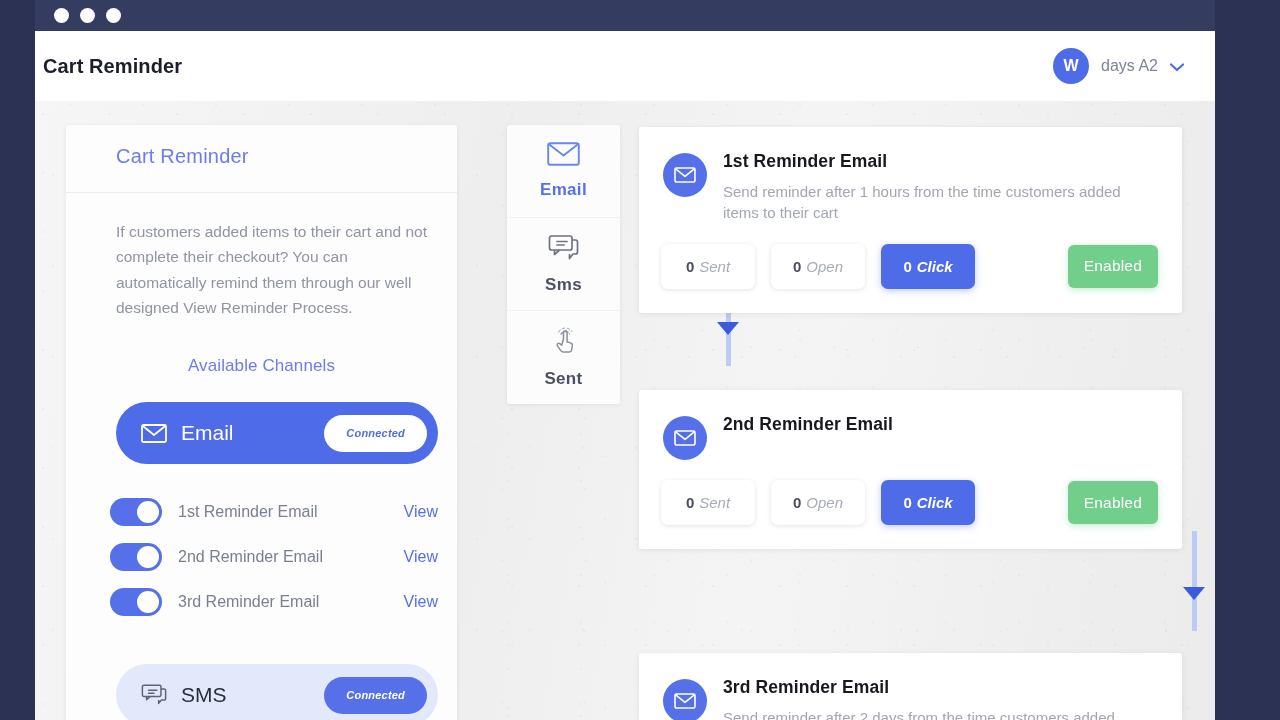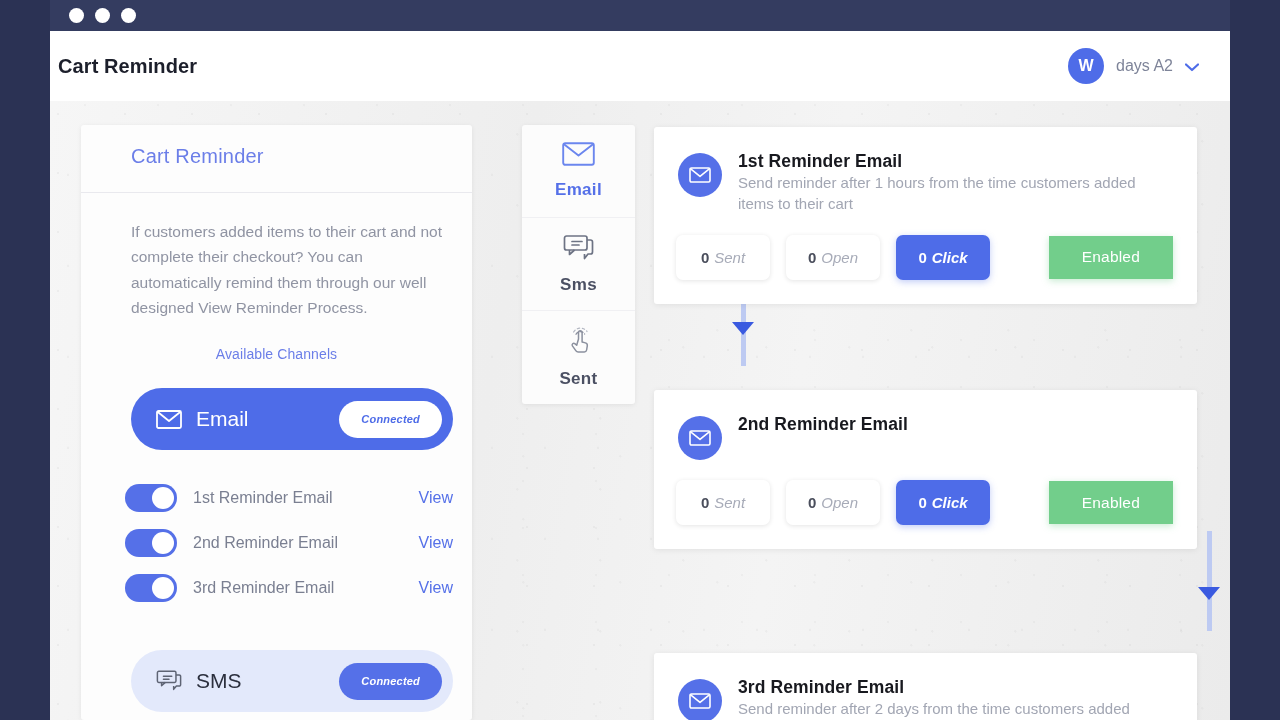--- a/index.html
+++ b/index.html
@@ -10,21 +10,21 @@
     height: 720px;
     overflow: hidden;
     font-family: "Liberation Sans", sans-serif;
   }
 
   body { background: #2b3254; }
 
   
   #browser-window {
     position: absolute;
-    left: 50px;
+    left: 35px;
     top: 0;
     width: 1180px;
     height: 514px;
   }
 
   #titlebar {
     position: absolute;
     left: 0; top: 0;
     width: 1180px;
     height: 31px;
@@ -124,23 +124,23 @@
     height: 1px;
     background: #e9e9ee;
   }
   #info-desc {
     padding: 26px 19px 0 50px;
     font-size: 15.5px;
     line-height: 1.63;
     color: #9094a3;
   }
   #available-channels {
-    margin-top: 26px;
+    margin-top: 36px;
     text-align: center;
-    font-size: 14px;
+    font-size: 17px;
     color: #6b7ee8;
     letter-spacing: 0.1px;
   }
 
   .channel-pill {
     margin: 26px 19px 0 50px;
     height: 62px;
     border-radius: 31px;
     display: flex;
     align-items: center;
@@ -269,21 +269,21 @@
     margin-top: 2px;
   }
   .card-text { margin-left: 16px; }
   .card-title {
     font-size: 17.5px;
     font-weight: bold;
     color: #18191f;
     letter-spacing: 0.1px;
   }
   .card-desc {
-    margin-top: 0;
+    margin-top: 9px;
     font-size: 15px;
     line-height: 1.42;
     color: #a2a6b3;
     max-width: 410px;
   }
   .card-stats {
     display: flex;
     align-items: center;
     padding: 20px 24px 24px 22px;
   }
@@ -303,22 +303,22 @@
   .stat-pill .lbl { color: #a7abb8; font-style: italic; }
   .stat-pill.accent {
     background: #4e6ce8;
     box-shadow: 0 2px 7px rgba(78,108,232,0.35);
   }
   .stat-pill.accent .num,
   .stat-pill.accent .lbl { color: #ffffff; font-weight: bold; }
   .stat-spacer { flex: 1; }
   .enabled-btn {
     height: 43px;
-    padding: 0 33px;
-    border-radius: 0;
+    padding: 0 16px;
+    border-radius: 6px;
     background: #72ce8b;
     color: #ffffff;
     font-size: 15.5px;
     display: flex;
     align-items: center;
     justify-content: center;
     box-shadow: 0 2px 7px rgba(114,206,139,0.40);
     letter-spacing: 0.2px;
   }
 

